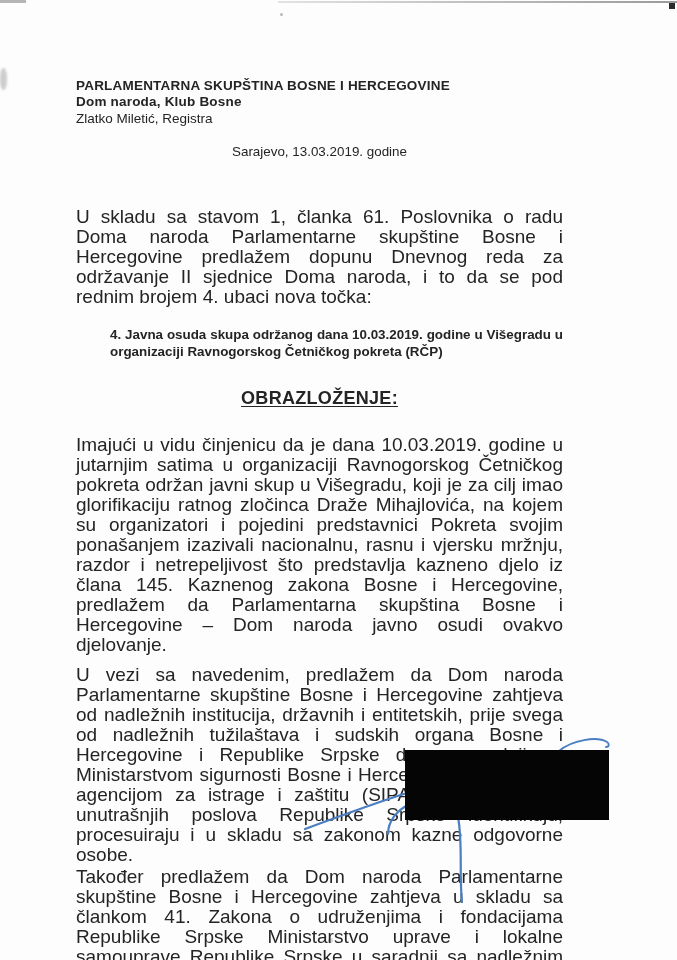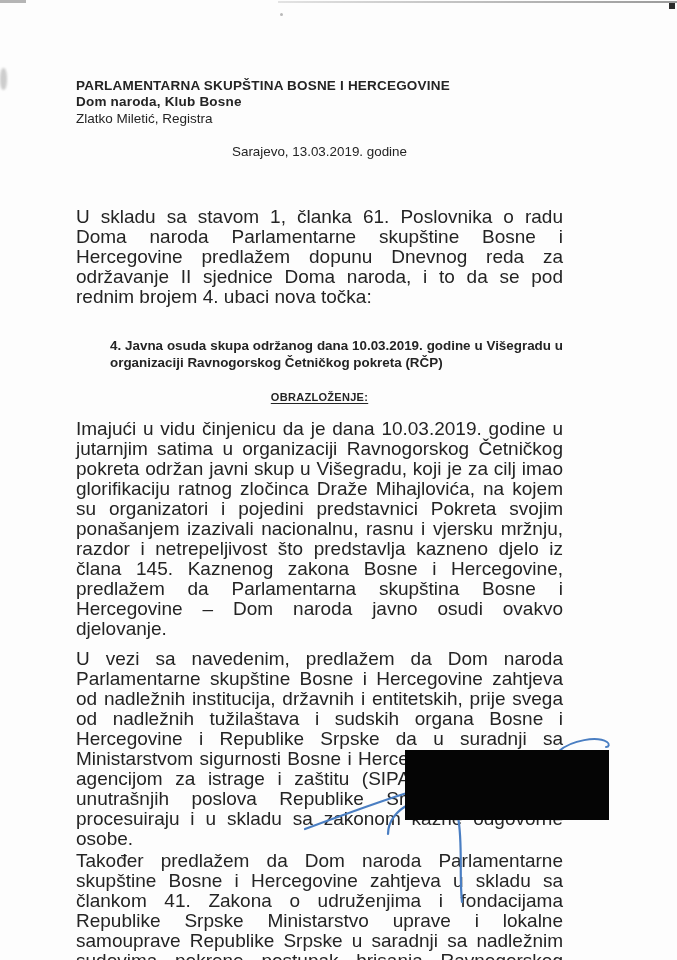--- a/index.html
+++ b/index.html
@@ -25,35 +25,35 @@
   .lh-bold { font-weight: bold; letter-spacing: 0.2px; }
   .dateline { margin-top: 17px; font-size: 13.4px; line-height: 16.4px; text-align: center; }
   .para {
     margin: 0;
     font-size: 19px;
     line-height: 20px;
     text-align: justify;
   }
   .intro   { margin-top: 46px; }
   .agenda {
-    margin: 30px 0 0 0;
+    margin: 19px 0 0 0;
     padding-left: 34px;
     font-size: 13.4px;
     line-height: 17.6px;
     font-weight: bold;
     text-align: justify;
   }
-  .heading-row { margin-top: 17px; text-align: center; font-size: 11px; line-height: 17.6px; }
+  .heading-row { margin-top: 29px; text-align: center; font-size: 18px; line-height: 17.6px; }
   .heading-text {
     font-weight: bold;
     text-decoration: underline;
     text-underline-offset: 2px;
     letter-spacing: 0.3px;
   }
-  .p1 { margin-top: 13px; }
+  .p1 { margin-top: 28px; }
   .p2 { margin-top: 10px; }
   .p3 { margin-top: 2px; }
   .closing { margin-top: 19px; font-size: 13px; line-height: 17.6px; }
 
   .sig-svg { position: absolute; left: 270px; top: 725px; width: 350px; height: 185px; }
   .redaction {
     position: absolute;
     left: 405px; top: 750px;
     width: 204px; height: 70px;
     background: #050505;

